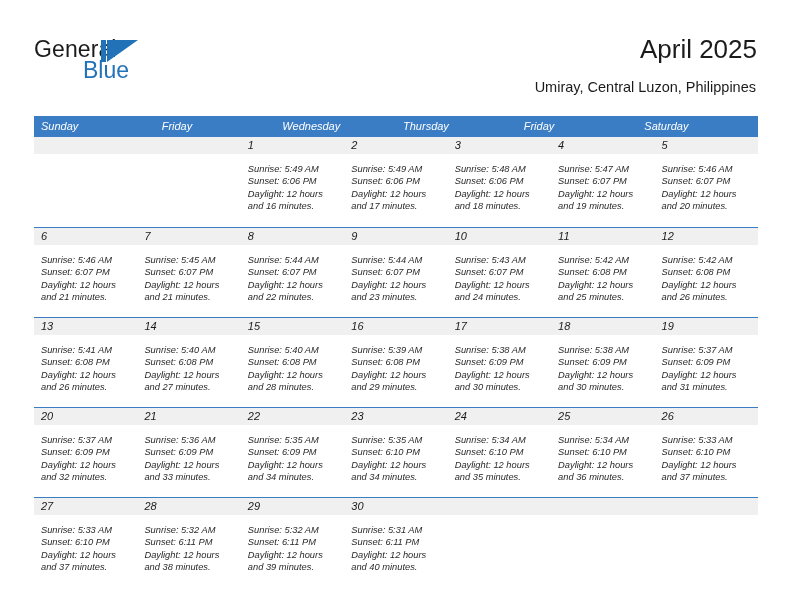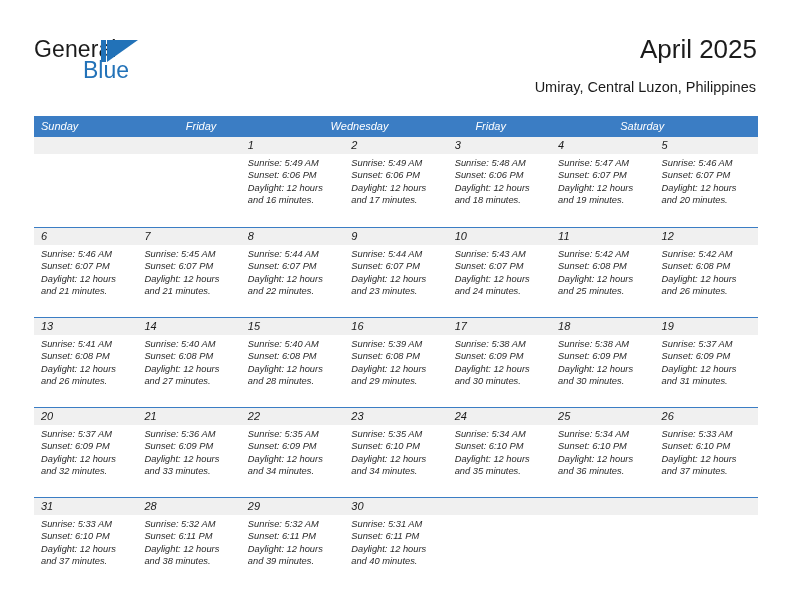--- a/index.html
+++ b/index.html
@@ -141,21 +141,21 @@
     background: #f0f0f0;
     font-size: 11px;
     line-height: 17px;
     padding-left: 7px;
     color: #1b1b1b;
   }
   .day-cell.empty .day-number {
     background: #f0f0f0;
   }
   .day-info {
-    padding: 3px 6px 0 7px;
+    padding: 9px 6px 0 7px;
     font-size: 9.3px;
     line-height: 12.4px;
     color: #2a2a2a;
   }
   .day-info div {
     white-space: nowrap;
   }
 </style>
 </head>
 <body>
@@ -174,20 +174,21 @@
     <div class="title">April 2025</div>
     <div class="subtitle">Umiray, Central Luzon, Philippines</div>
 
   </div>
 
   <div class="calendar">
     <div class="weekday-row">
       <div class="weekday">Sunday</div>
       <div class="weekday">Friday</div>
       <div class="weekday">Wednesday</div>
+      <div class="weekday">Thursday</div>
       <div class="weekday">Friday</div>
       <div class="weekday">Saturday</div>
     </div>
     <div id="weeks-container">
         <div class="week-row first">
           <div class="day-cell empty">
             <div class="day-number"></div>
           </div>
           <div class="day-cell empty">
             <div class="day-number"></div>
@@ -428,21 +429,21 @@
             <div class="day-info">
               <div>Sunrise: 5:33 AM</div>
               <div>Sunset: 6:10 PM</div>
               <div>Daylight: 12 hours</div>
               <div>and 37 minutes.</div>
             </div>
           </div>
         </div>
         <div class="week-row">
           <div class="day-cell">
-            <div class="day-number">31</div>
+            <div class="day-number">27</div>
             <div class="day-info">
               <div>Sunrise: 5:33 AM</div>
               <div>Sunset: 6:10 PM</div>
               <div>Daylight: 12 hours</div>
               <div>and 37 minutes.</div>
             </div>
           </div>
           <div class="day-cell">
             <div class="day-number">28</div>
             <div class="day-info">

